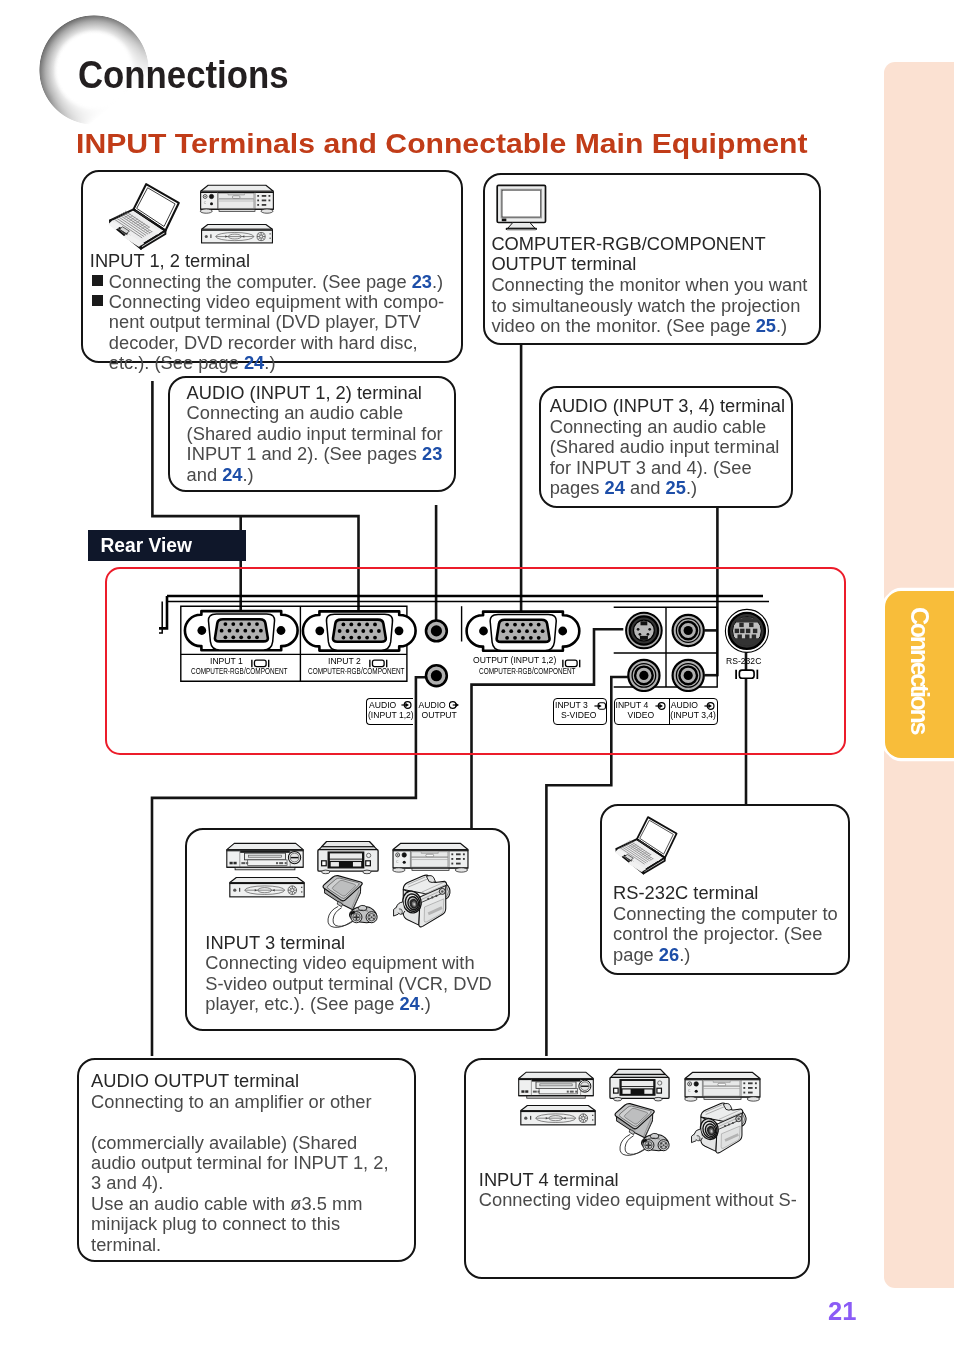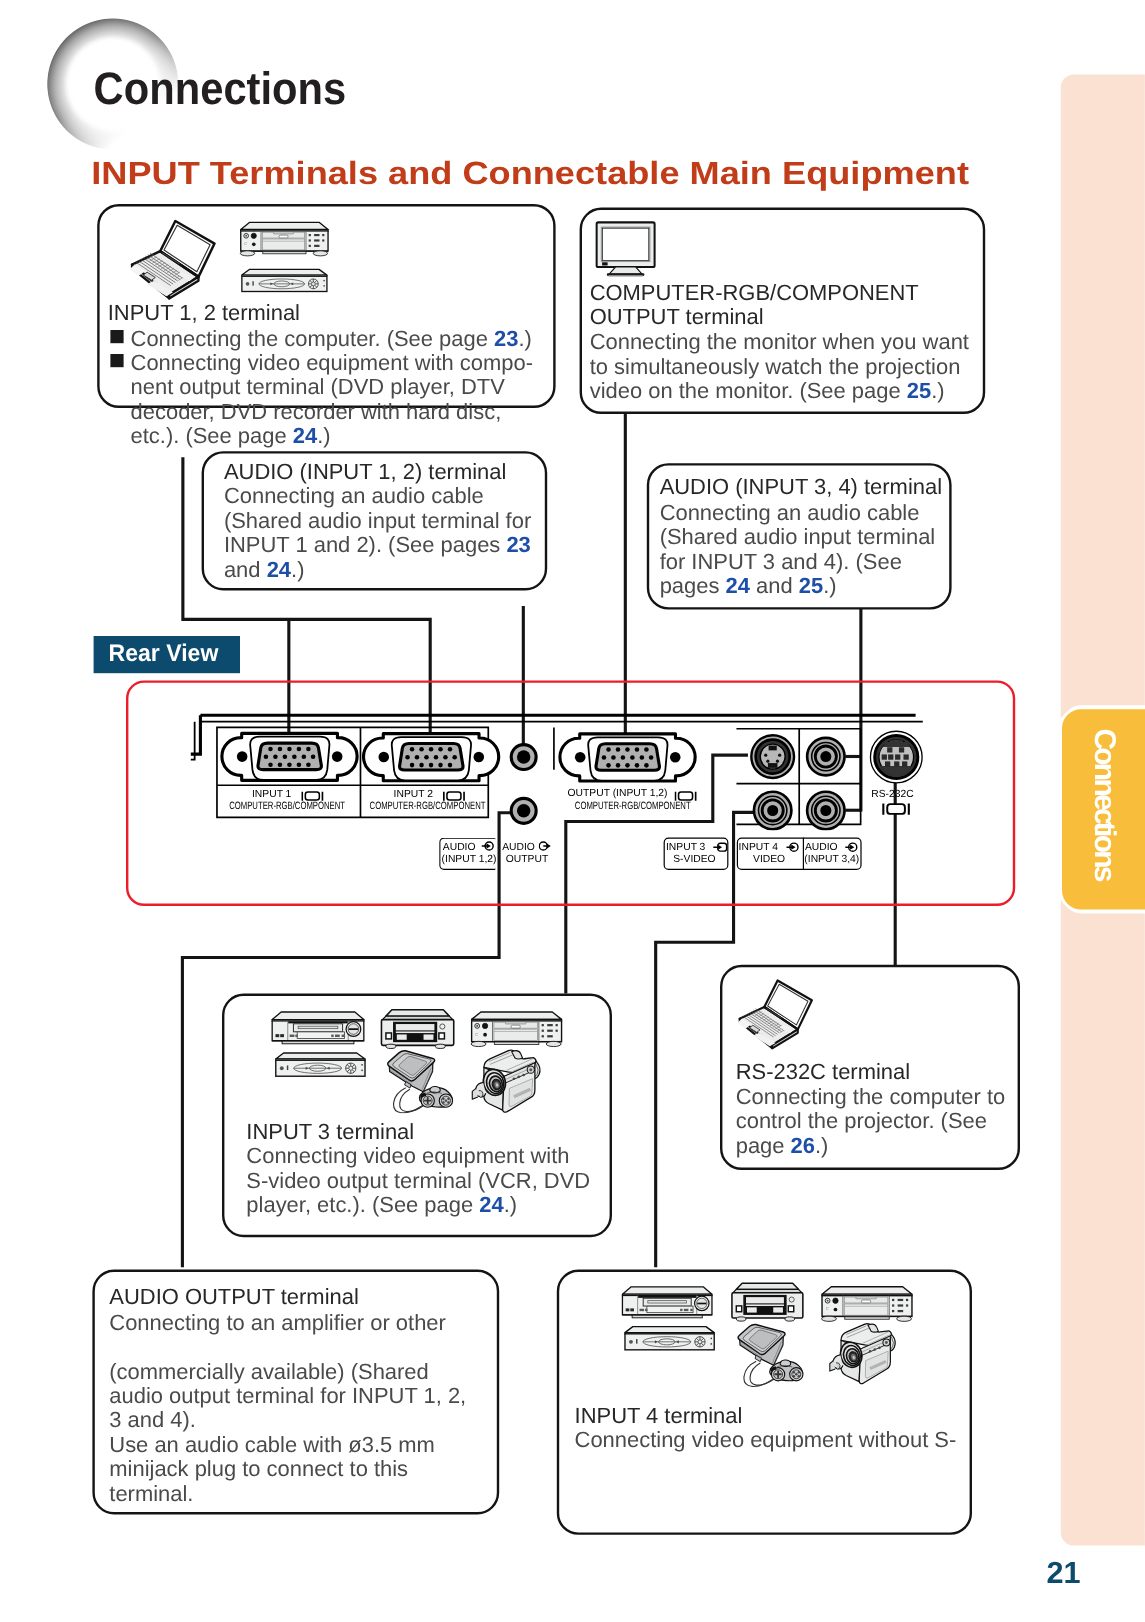--- a/index.html
+++ b/index.html
@@ -24,34 +24,34 @@
 
   
   .box{border:2.3px solid #141414;border-radius:18px;background:#fff;box-sizing:border-box;}
   .txt{position:absolute;white-space:pre;}
   .ttl{font-size:18.3px;color:#272727;}
   .bdy{font-size:18.3px;color:#4a4a4a;}
   .pg{color:#1d4ea8;font-weight:bold;}
   .sq{position:absolute;width:11px;height:11px;background:#1a1a1a;}
 
   
-  #rv-label{left:78px;top:530px;width:122px;height:31px;background:#0c4a6e;}
+  #rv-label{left:88px;top:530px;width:158px;height:31px;background:#0f172a;}
   #rv-label span{color:#fff;font-weight:bold;font-size:20px;line-height:31px;padding-left:13px;display:block;
       transform:scaleX(0.96);transform-origin:left center;}
   #rv-box{left:105px;top:567px;width:741px;height:188px;border:2.6px solid #ec1c2a;border-radius:15px;box-sizing:border-box;}
 
-  #pageno{left:872px;top:1297px;font-size:25.5px;font-weight:bold;color:#0c4a6e;}
+  #pageno{left:828px;top:1297px;font-size:25.5px;font-weight:bold;color:#8b5cf6;}
   .plbl{font-size:8.6px;color:#000;white-space:nowrap;transform-origin:left top;}
   .plbl2{font-size:8.9px;color:#000;white-space:nowrap;transform:scaleX(0.725);transform-origin:left top;}
   .plbl.rs{font-weight:normal;}
   .jbox{border:1.5px solid #000;box-sizing:border-box;background:#fff;}
   .jdiv{border-left:1.5px solid #000;width:0;}
 
   
-  #b-in12{left:81px;top:170px;width:382px;height:170px;}
+  #b-in12{left:81px;top:170px;width:382px;height:193px;}
   #b-crgb{left:483px;top:173px;width:338px;height:172px;}
   #b-a12 {left:168px;top:376px;width:288px;height:116px;}
   #b-a34 {left:539px;top:386px;width:254px;height:122px;}
   #b-in3 {left:185px;top:828px;width:325px;height:203px;}
   #b-rs  {left:600px;top:804px;width:250px;height:171px;}
   #b-aout{left:77px;top:1058px;width:339px;height:204px;}
   #b-in4 {left:464px;top:1058px;width:346px;height:221px;}
 </style>
 </head>
 <body>

